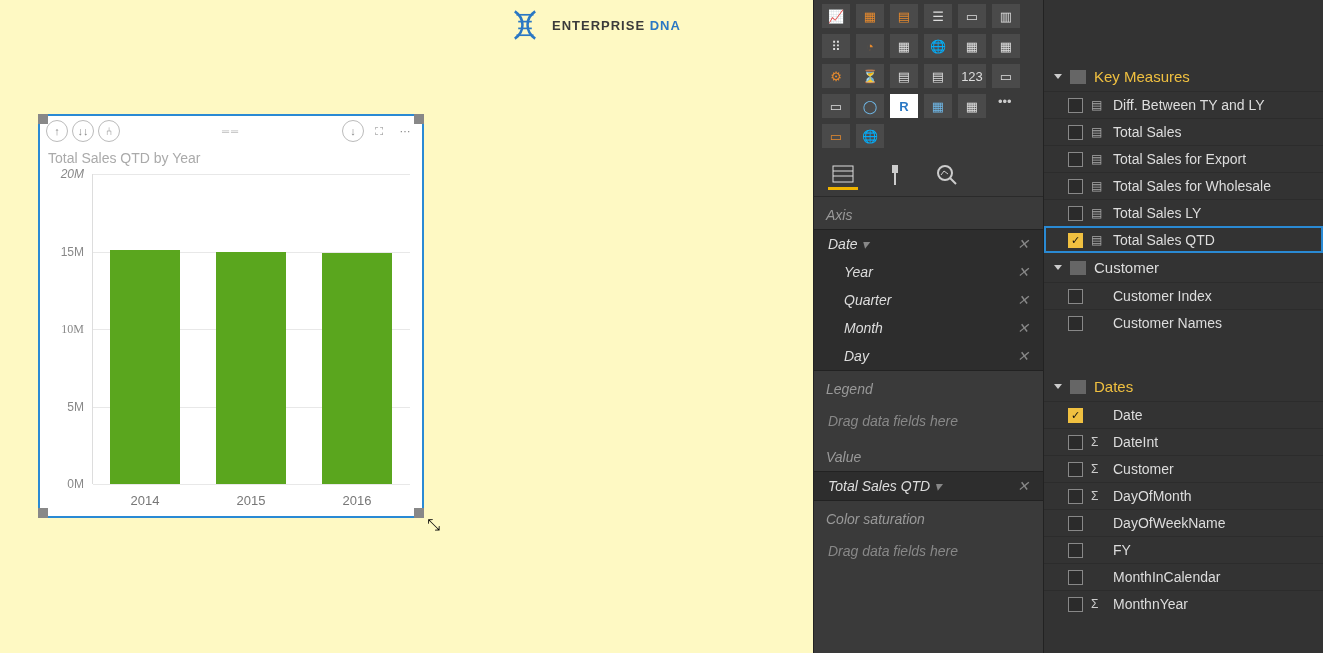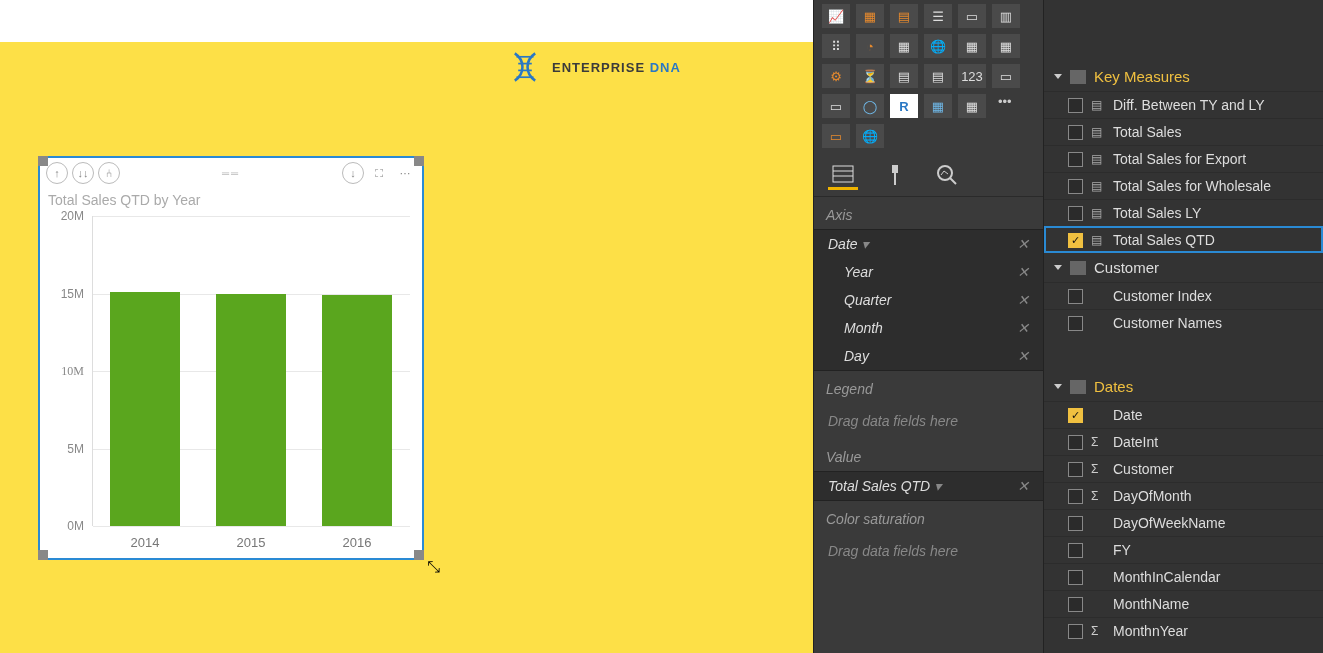--- a/index.html
+++ b/index.html
@@ -11,22 +11,21 @@
     overflow: hidden;
     position: relative;
     font-size: 13px;
     color: #444;
   }
 
   
   .canvas {
     position: absolute;
     left: 0; top: 0; right: 510px; bottom: 0;
-    background: #fde047;
-    margin-top: 42px;
+    background: #fef9c3;
   }
   .logo {
     position: absolute;
     left: 508px; top: 8px;
     display: flex; align-items: center; gap: 10px;
     color: #3b3b3b;
     font-weight: 700;
     letter-spacing: 1px;
   }
   .logo svg { width: 34px; height: 34px; }
@@ -268,21 +267,21 @@
     </div>
 
     <div class="chart-title">Total Sales QTD by Year</div>
 
     <div class="plot">
       <div class="y-axis" id="yaxis">
           <div class="y-tick" style="top: 100%;">0M</div>
           <div class="y-tick" style="top: 75%;">5M</div>
           <div class="y-tick" style="top: 50%; font-family: Liberation Serif, serif;">10M</div>
           <div class="y-tick" style="top: 25%;">15M</div>
-          <div class="y-tick" style="top: 0%;">20M</div>
+          <div class="y-tick" style="top: 0%; font-style: italic;">20M</div>
         </div>
       <div class="grid" id="grid">
           <div class="gridline" style="top: 100%;"></div>
           <div class="gridline" style="top: 75%;"></div>
           <div class="gridline" style="top: 50%;"></div>
           <div class="gridline" style="top: 25%;"></div>
           <div class="gridline" style="top: 0%;"></div>
         </div>
       <div class="bars" id="bars">
           <div class="barwrap">
@@ -491,23 +490,18 @@
           <span class="field-glyph"></span>
           <span>FY</span>
         </div>
         <div class="field-row">
           <span class="cb"></span>
           <span class="field-glyph"></span>
           <span>MonthInCalendar</span>
         </div>
         <div class="field-row">
           <span class="cb"></span>
-          <span class="field-glyph"></span>
-          <span>MonthName</span>
-        </div>
-        <div class="field-row">
-          <span class="cb"></span>
           <span class="field-glyph sigma">Σ</span>
           <span>MonthnYear</span>
         </div>
       </div>
   </div>
 </div>
 
 </body></html>

